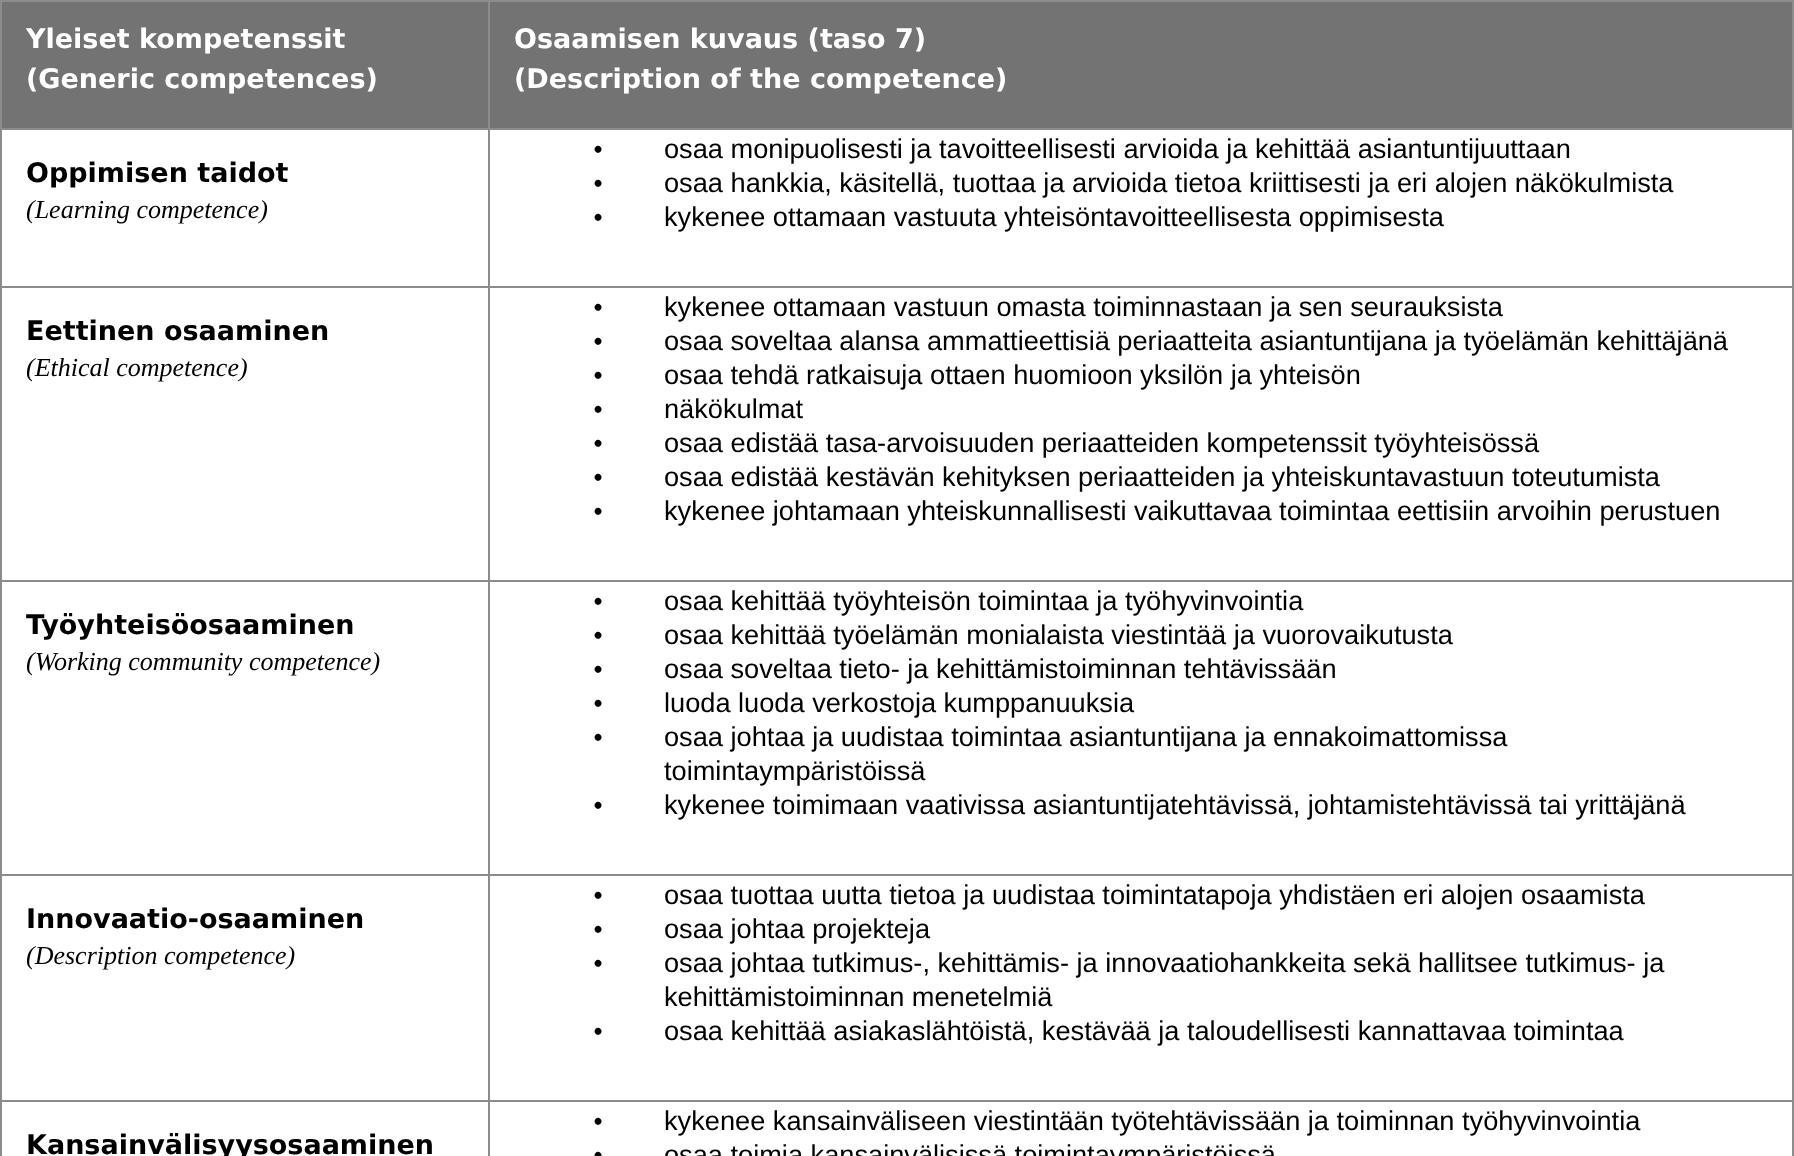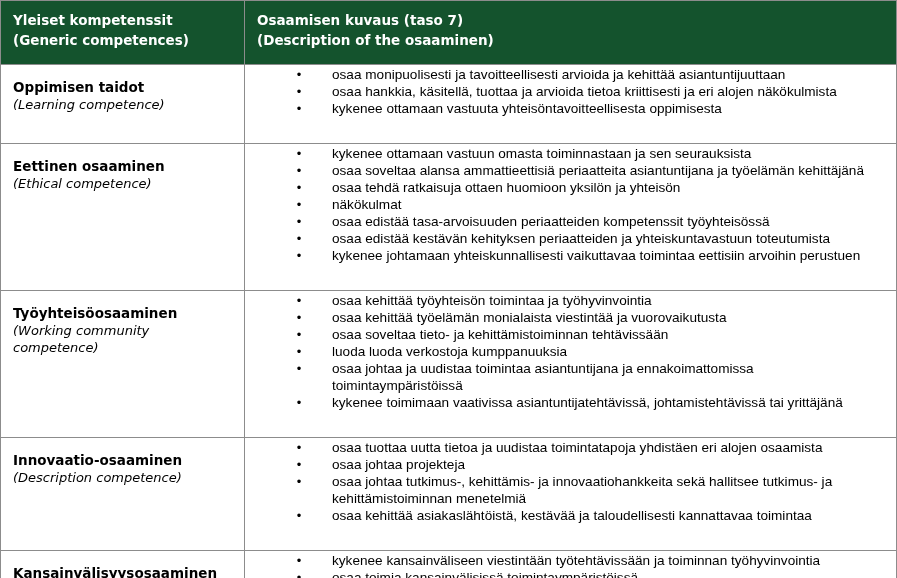--- a/index.html
+++ b/index.html
@@ -13,31 +13,31 @@
     color: #000;
   }
   table.comp td, table.comp th {
     border: 1px solid #8c8c8c;
     vertical-align: top;
     text-align: left;
   }
   col.c1 { width: 244px; }
   col.c2 { width: 652px; }
   thead th {
-    background: #14532d;
+    background: #737373;
     color: #ffffff;
     font-weight: bold;
     font-size: 13.5px;
     line-height: 20px;
     padding: 9px 10px 12px 12px;
     height: 42px;
   }
   .lc { padding: 12px 10px 0 12px; }
   .lc .fi { font-weight: bold; font-size: 13.5px; line-height: 18px; margin-top: 1px; }
-  .lc .en { font-style: italic; font-size: 13px; line-height: 17px; }
+  .lc .en { font-style: italic; font-size: 13px; line-height: 17px; font-family: Liberation Serif, serif; }
   .rc { padding: 1px 8px 0 0; font-family: "Liberation Sans", sans-serif; font-size: 13.6px; }
   .rc ul { list-style: none; margin: 0; padding: 0; }
   .rc li { position: relative; padding-left: 87px; line-height: 17px; }
   .rc li .dot {
     position: absolute; left: 49px; top: 0; width: 10px; text-align: center; font-size: 13px;
   }
   tr.r1 td { height: 66px; }
   tr.r2 td { height: 134px; }
   tr.r3 td { height: 134px; }
   tr.r4 td { height: 100px; }
@@ -52,21 +52,21 @@
       <col class="c2">
     </colgroup>
   <thead>
     <tr>
       <th>
         <div>Yleiset kompetenssit</div>
         <div>(Generic competences)</div>
       </th>
       <th>
         <div>Osaamisen kuvaus (taso 7)</div>
-        <div>(Description of the osaaminen)</div>
+        <div>(Description of the competence)</div>
       </th>
     </tr>
   </thead>
   <tbody>
 
     <tr class="r1">
       <td class="lc">
         <div class="fi">Oppimisen taidot</div>
         <div class="en">(Learning competence)</div>
       </td>

